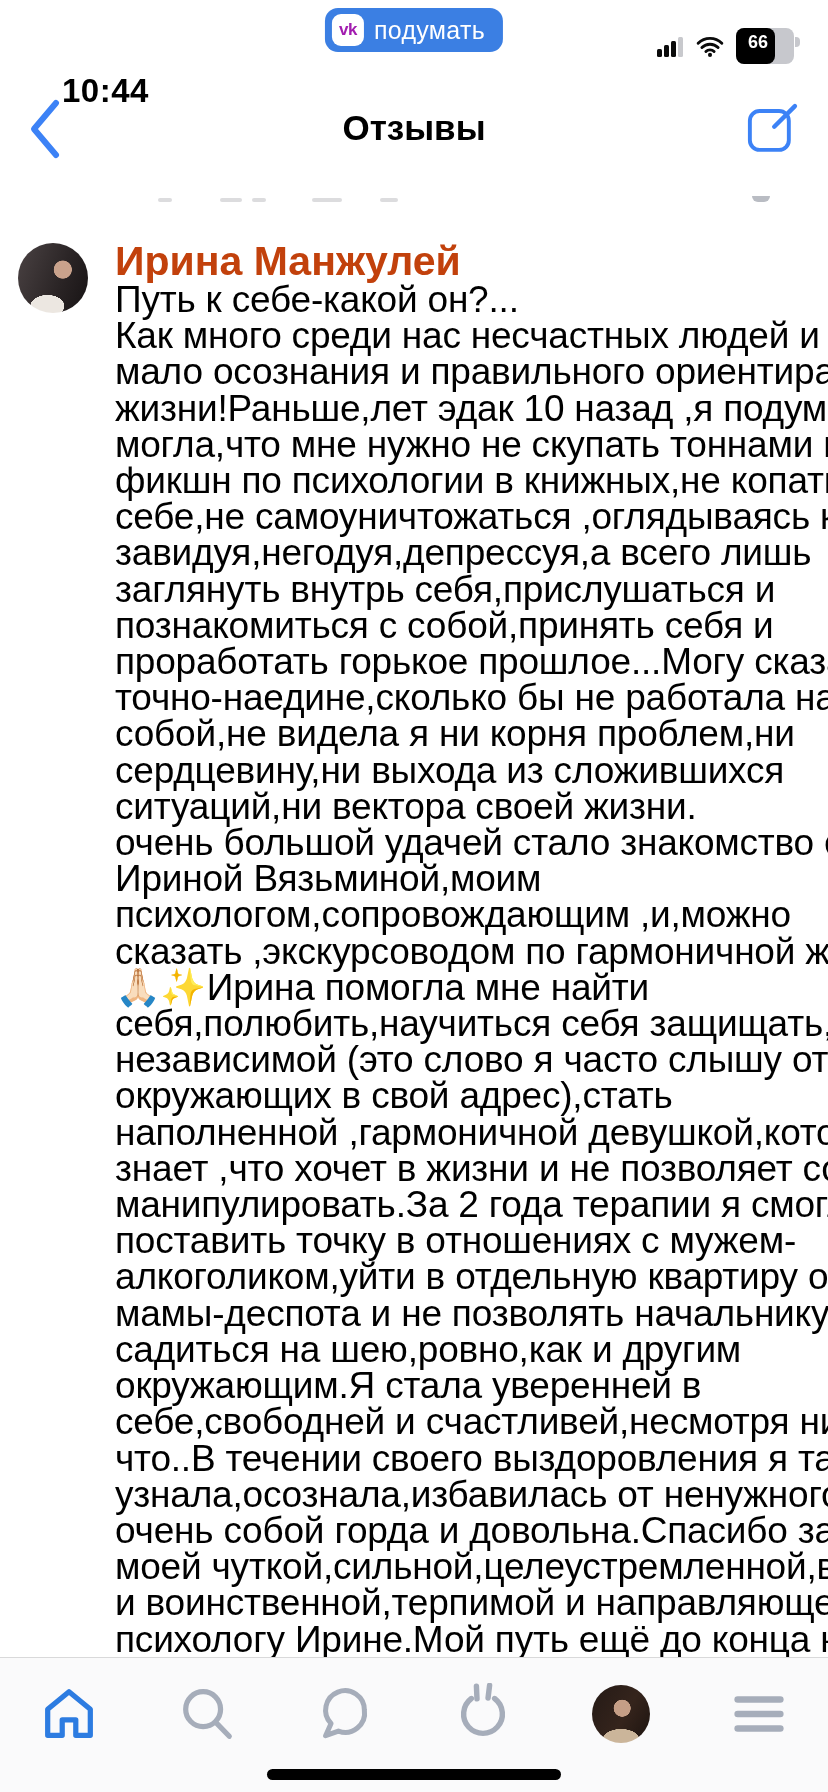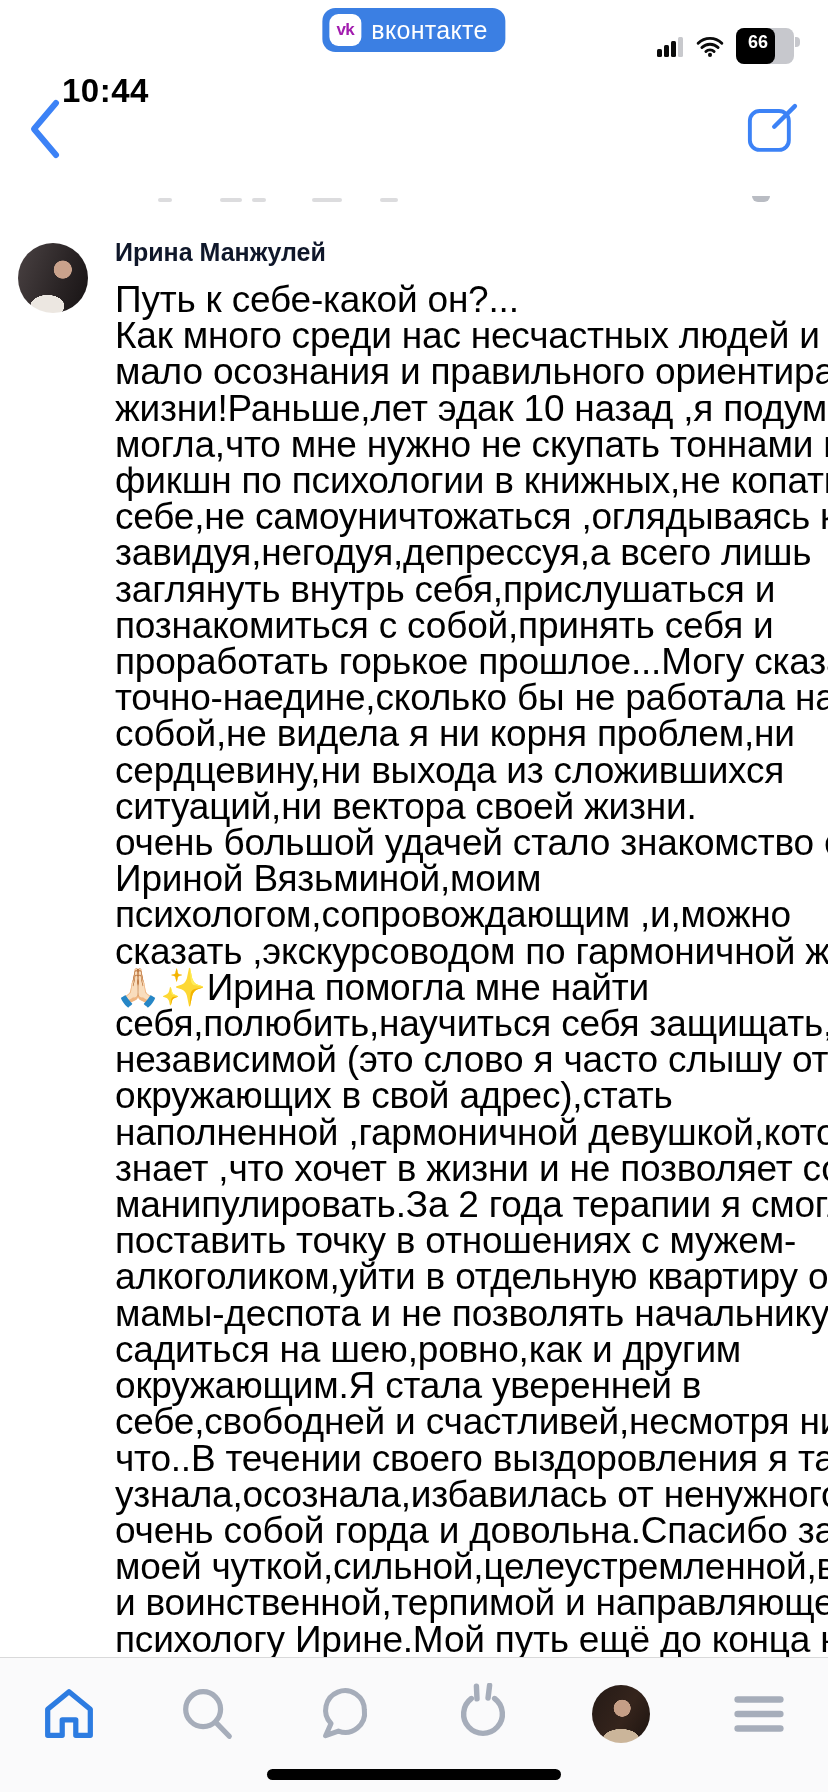--- a/index.html
+++ b/index.html
@@ -33,21 +33,21 @@
   .remnant{position:absolute;background:#DCDCDE;border-radius:2px;height:4px;}
   .remnant-chevron{position:absolute;background:#B9BCC3;border-radius:0 0 6px 6px;width:18px;height:6px;}
   
   .avatar{
     position:absolute;left:18px;top:243px;width:70px;height:70px;border-radius:50%;
     background:
       radial-gradient(circle at 64% 38%, #c9a28c 0 14%, rgba(0,0,0,0) 15%),
       radial-gradient(ellipse 40% 26% at 42% 90%, #ece7e1 0 60%, rgba(0,0,0,0) 61%),
       linear-gradient(110deg, #4a4243 0%, #2a2425 60%, #171314 100%);
   }
-  .author{position:absolute;left:115px;top:238px;font-size:25px;font-weight:700;color:#0f172a;text-align:right;}
+  .author{position:absolute;left:115px;top:238px;font-size:41px;font-weight:700;color:#c2410c;text-align:right;}
   .review-text{
     position:absolute;left:115px;top:282px;width:700px;
     font-size:37px;line-height:36.2px;color:#000;letter-spacing:-.2px;
     white-space:pre;
   }
   
   .tabbar{
     position:absolute;left:0;right:0;top:1657px;bottom:0;
     background:#FAFAFB;border-top:1px solid rgba(0,0,0,.13);
   }
@@ -65,21 +65,21 @@
 <body>
 
 <div class="screen">
 
   <div class="status-time">10:44</div>
 
   <div class="app-banner">
     <div class="vk-logo">
       <span>vk</span>
     </div>
-    <span class="app-name">вконтакте</span>
+    <span class="app-name">подумать</span>
   </div>
 
   <div class="status-right">
     <svg width="27" height="21" viewBox="0 0 27 21">
       <rect x="0" y="13" width="5" height="8" rx="1.5" fill="#0b0b0b"></rect>
       <rect x="7" y="9" width="5" height="12" rx="1.5" fill="#0b0b0b"></rect>
       <rect x="14" y="5" width="5" height="16" rx="1.5" fill="#0b0b0b"></rect>
       <rect x="21" y="1" width="5" height="20" rx="1.5" fill="#C8C9CD"></rect>
     </svg>
     <svg width="28" height="21" viewBox="0 0 26 19">
@@ -94,20 +94,21 @@
       <div class="pct">66</div>
       <div class="nub"></div>
     </div>
   </div>
 
   <div class="back-btn">
     <svg width="48" height="66" viewBox="0 0 48 66">
       <polyline points="34,7 12,33 34,59" fill="none" stroke="#3C82F6" stroke-width="6" stroke-linecap="round" stroke-linejoin="round"></polyline>
     </svg>
   </div>
+  <div class="nav-title">Отзывы</div>
   <div class="compose-btn">
     <svg width="54" height="56" viewBox="0 0 44 46">
       <rect x="3" y="9" width="32" height="32" rx="8" fill="none" stroke="#3C82F6" stroke-width="3.2"></rect>
       <line x1="40" y1="5" x2="23" y2="22" stroke="#3C82F6" stroke-width="3.6" stroke-linecap="round"></line>
     </svg>
   </div>
 
   <div>
     <div class="remnant" style="left:158px;top:198px;width:14px;"></div>
     <div class="remnant" style="left:220px;top:198px;width:22px;"></div>

